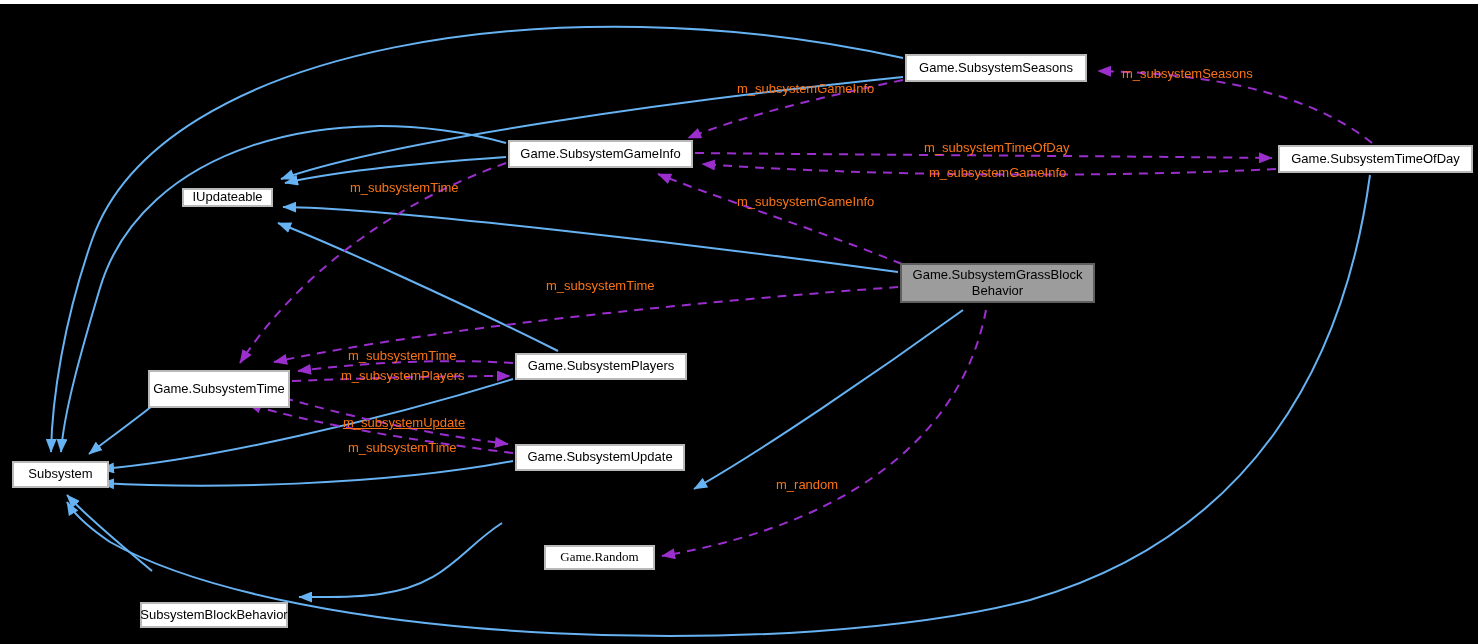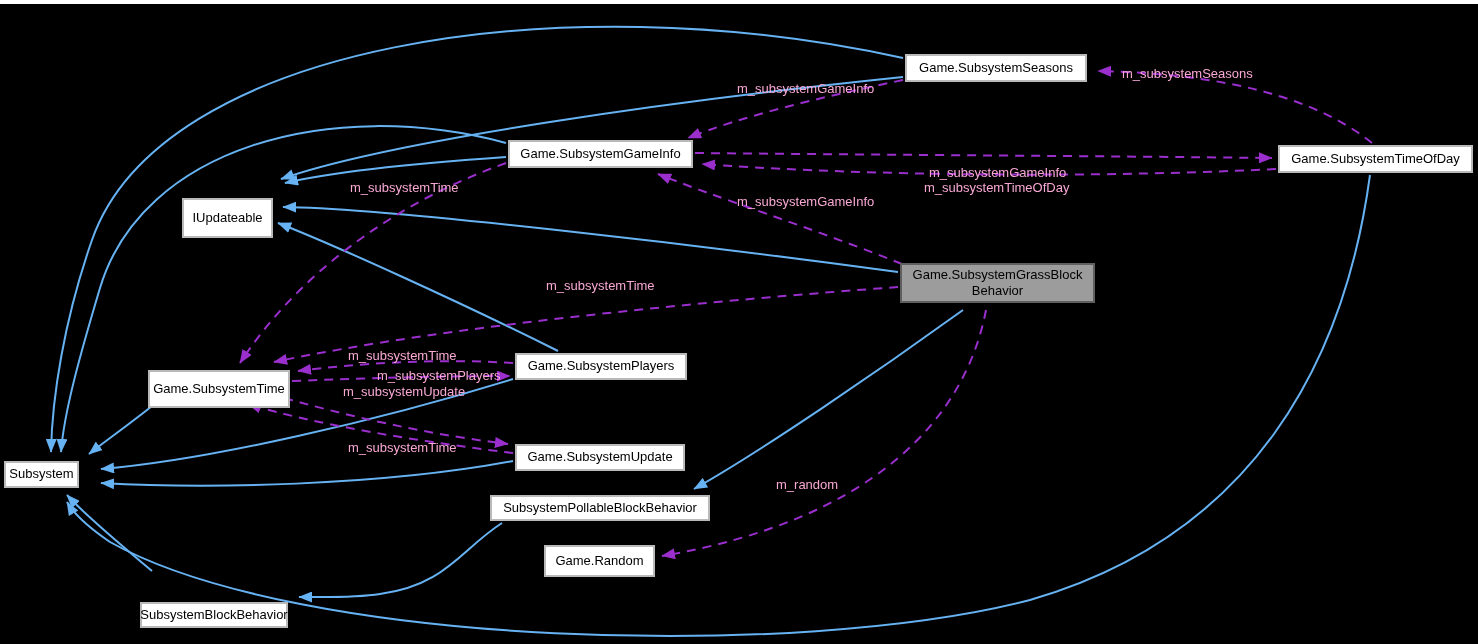--- a/index.html
+++ b/index.html
@@ -11,21 +11,21 @@
   #edges { position:absolute; left:0; top:0; }
   .node {
     position:absolute; box-sizing:border-box;
     background:#fff; border:2px solid #b9b9b9;
     color:#000000; font-size:13px; line-height:1.25;
     display:flex; align-items:center; justify-content:center;
     text-align:center; white-space:pre-line; z-index:3;
   }
   .node.main { background:#9c9c9c; border-color:#5f5f5f; }
   .edge-label {
-    position:absolute; color:#f9a8d4; font-size:13px;
+    position:absolute; color:#f97316; font-size:13px;
     white-space:nowrap; z-index:2;
   }
   .bottom-strip { position:absolute; left:0; top:640; width:1478px; height:4px; background:#fff; z-index:4; }
 </style>
 </head>
 <body>
 
 <div id="canvas">
 
   <svg id="edges" width="1478" height="644" viewBox="0 0 1478 644">
@@ -66,38 +66,37 @@
       <path d="M 292,381 C 370,378 442,376 510,376" marker-end="url(#arrow-purple)"></path>
       <path d="M 513,453 C 422,442 312,424 248,404" marker-end="url(#arrow-purple)"></path>
       <path d="M 284,398 C 370,422 442,436 508,444" marker-end="url(#arrow-purple)"></path>
       <path d="M 986,310 C 965,420 872,520 662,556" marker-end="url(#arrow-purple)"></path>
     </g>
   </svg>
 
   <div class="node" style="left: 905px; top: 54px; width: 182px; height: 28px;">Game.SubsystemSeasons</div>
   <div class="node" style="left: 1278px; top: 145px; width: 195px; height: 28px;">Game.SubsystemTimeOfDay</div>
   <div class="node" style="left: 508px; top: 140px; width: 185px; height: 28px;">Game.SubsystemGameInfo</div>
-  <div class="node" style="left: 182px; top: 188px; width: 91px; height: 40px; margin-top: 10px;">IUpdateable</div>
+  <div class="node" style="left: 182px; top: 188px; width: 91px; height: 19px;">IUpdateable</div>
   <div class="node main" style="left: 900px; top: 263px; width: 195px; height: 40px;">Game.SubsystemGrassBlock
 Behavior</div>
   <div class="node" style="left: 148px; top: 370px; width: 142px; height: 38px;">Game.SubsystemTime</div>
   <div class="node" style="left: 515px; top: 353px; width: 172px; height: 27px;">Game.SubsystemPlayers</div>
   <div class="node" style="left: 515px; top: 444px; width: 170px; height: 27px;">Game.SubsystemUpdate</div>
-  <div class="node" style="left: 4px; top: 461px; width: 75px; height: 27px;">Subsystem</div>
-  <div class="node" style="left: 490px; top: 495px; width: 220px; height: 26px;">SubsystemPollableBlockBehavior</div>
-  <div class="node" style="left: 544px; top: 545px; width: 111px; height: 32px;">Game.Random</div>
+  <div class="node" style="left: 12px; top: 461px; width: 97px; height: 27px;">Subsystem</div>
+  <div class="node" style="left: 544px; top: 545px; width: 111px; height: 25px; font-family: Liberation Serif, serif;">Game.Random</div>
   <div class="node" style="left: 140px; top: 602px; width: 148px; height: 26px;">SubsystemBlockBehavior</div>
 
   <div class="edge-label" style="left: 1122px; top: 66px;">m_subsystemSeasons</div>
   <div class="edge-label" style="left: 737px; top: 81px;">m_subsystemGameInfo</div>
-  <div class="edge-label" style="left: 924px; top: 140px; margin-top: 40px;">m_subsystemTimeOfDay</div>
+  <div class="edge-label" style="left: 924px; top: 140px;">m_subsystemTimeOfDay</div>
   <div class="edge-label" style="left: 929px; top: 165px;">m_subsystemGameInfo</div>
   <div class="edge-label" style="left: 350px; top: 180px;">m_subsystemTime</div>
   <div class="edge-label" style="left: 737px; top: 194px;">m_subsystemGameInfo</div>
   <div class="edge-label" style="left: 546px; top: 278px;">m_subsystemTime</div>
   <div class="edge-label" style="left: 348px; top: 348px;">m_subsystemTime</div>
-  <div class="edge-label" style="left: 341px; top: 368px; margin-left: 36px;">m_subsystemPlayers</div>
-  <div class="edge-label" style="left: 343px; top: 384px;">m_subsystemUpdate</div>
+  <div class="edge-label" style="left: 341px; top: 368px;">m_subsystemPlayers</div>
+  <div class="edge-label" style="left: 343px; top: 415px; text-decoration: underline;">m_subsystemUpdate</div>
   <div class="edge-label" style="left: 348px; top: 440px;">m_subsystemTime</div>
   <div class="edge-label" style="left: 776px; top: 477px;">m_random</div>
 
   <div class="bottom-strip"></div>
 </div>
 
 </body></html>

